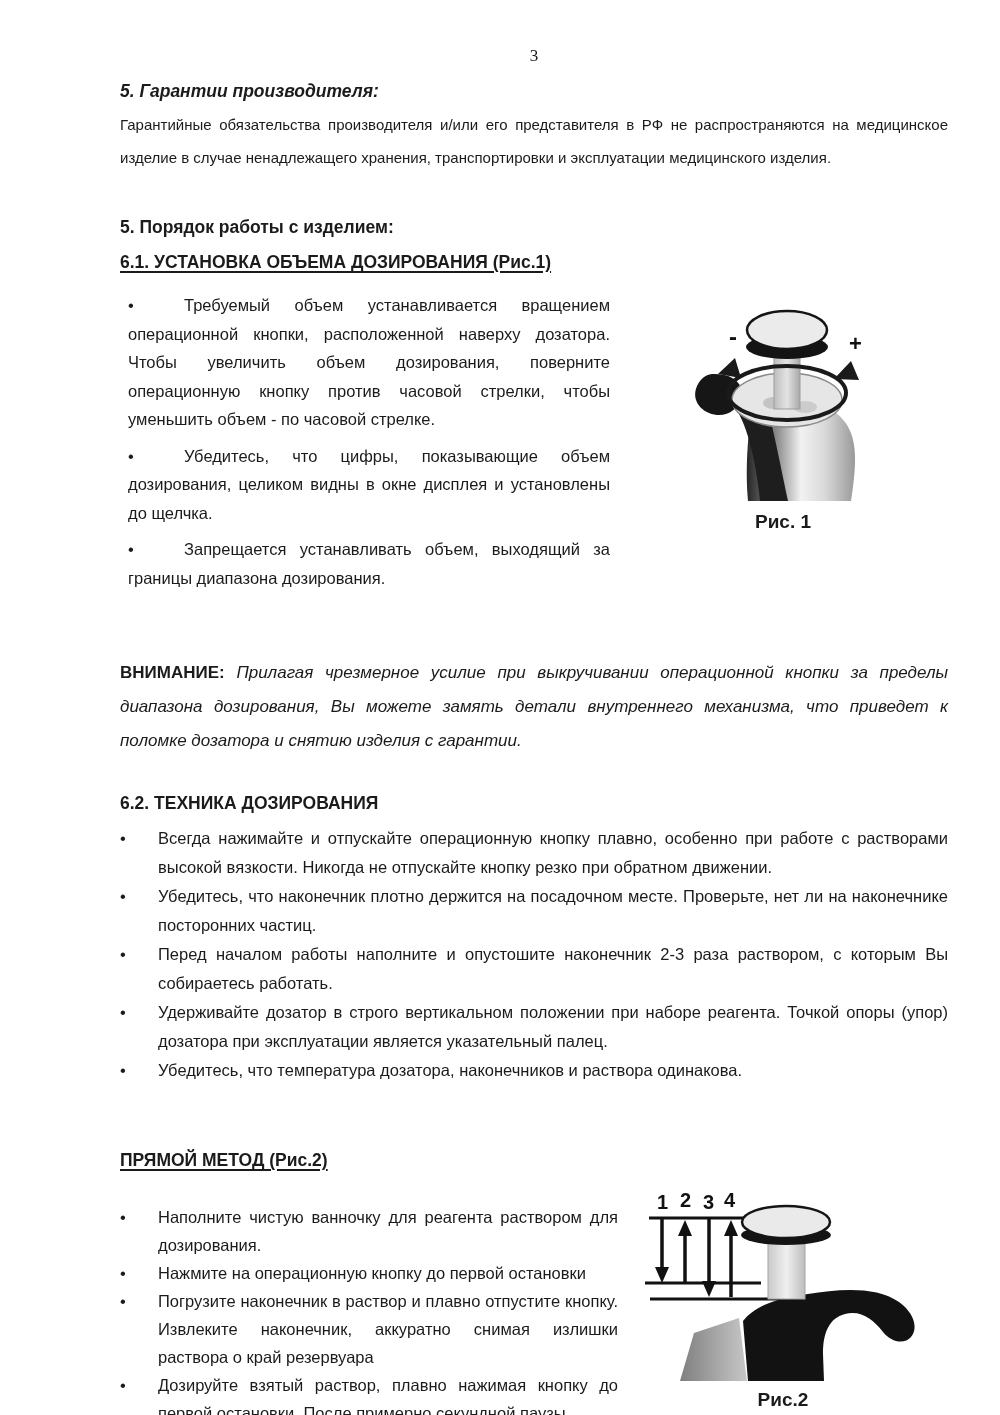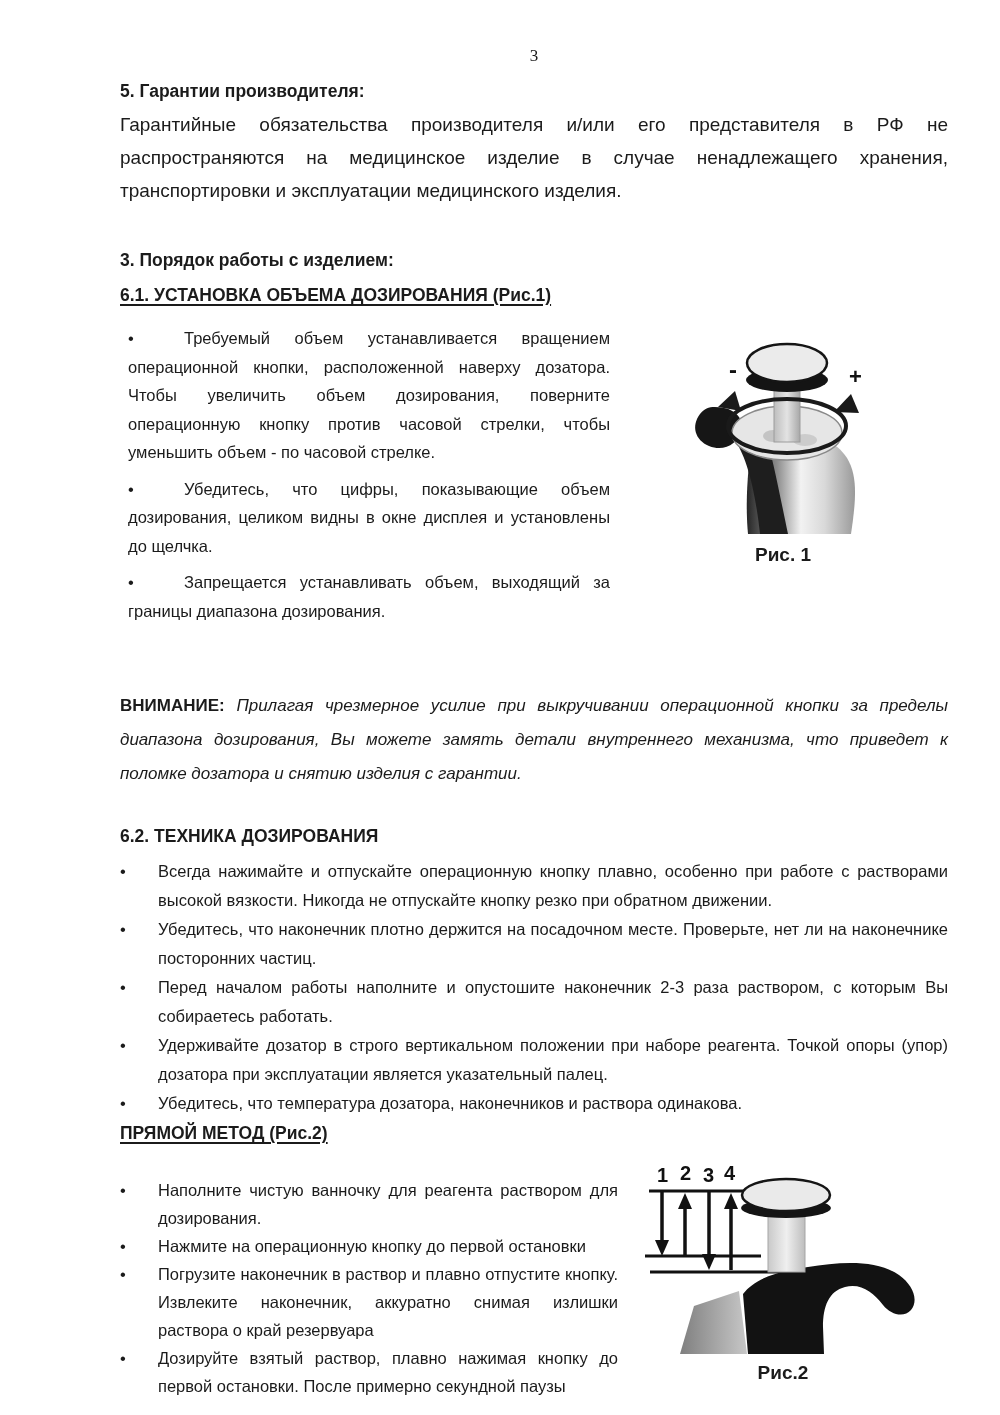--- a/index.html
+++ b/index.html
@@ -20,26 +20,26 @@
     margin:0 0 10px 0;
   }
   .h-bold{
     font-size:17.5px;
     font-weight:bold;
     margin:0;
     line-height:30px;
   }
   .h-underline{text-decoration:underline;text-decoration-thickness:2px;text-underline-offset:3px;}
   .para{
-    font-size:19px;
+    font-size:15px;
     line-height:33px;
     text-align:justify;
     margin:2px 0 0 0;
   }
-  .sec5{margin-top:0;}
+  .sec5{margin-top:0;font-style:italic;}
   .sec6-h{margin-top:38px;}
   .sec61-h{margin-top:5px;}
   .row61{display:flex;margin-top:6px;}
   .col-text{width:498px;flex:none;}
   .col-fig{flex:1;display:flex;flex-direction:column;align-items:center;}
   .col-fig.fig1{padding-top:20px;}
   .b61{
     font-size:16.5px;
     line-height:28.5px;
     text-align:justify;
@@ -57,21 +57,21 @@
     font-style:normal;
     font-weight:bold;
     text-decoration-thickness:2px;
     text-underline-offset:3px;
   }
   .sec62-h{margin-top:30px;}
   .hlist{margin-top:6px;}
   .hitem{display:flex;font-size:16.5px;line-height:29px;}
   .hitem .dot{flex:none;width:38px;}
   .hitem .txt{flex:1;text-align:justify;}
-  .direct-h{}
+  .direct-h{margin-top:60px;}
   .row-direct{display:flex;margin-top:16px;}
   .row-direct .hitem{line-height:28px;}
   .row-direct .col-text{padding-top:12px;}
   .fig-caption{
     font-weight:bold;
     font-size:19px;
     margin-top:8px;
     text-align:center;
   }
   .fig2-caption{margin-top:6px;}
@@ -80,21 +80,21 @@
 </head>
 <body>
 
 <div class="page">
 
   <div class="page-num">3</div>
 
   <div class="h-bold sec5">5. Гарантии производителя:</div>
   <p class="para">Гарантийные обязательства производителя и/или его представителя в РФ не распространяются на медицинское изделие в случае ненадлежащего хранения, транспортировки и эксплуатации медицинского изделия.</p>
 
-  <div class="h-bold sec6-h">3. Порядок работы с изделием:</div>
+  <div class="h-bold sec6-h">5. Порядок работы с изделием:</div>
   <div class="h-bold h-underline sec61-h">6.1. УСТАНОВКА ОБЪЕМА ДОЗИРОВАНИЯ (Рис.1)</div>
 
   <div class="row61">
     <div class="col-text">
       <p class="b61"><span class="tab-dot">•</span><span>Требуемый объем устанавливается вращением операционной кнопки, расположенной наверху дозатора. Чтобы увеличить объем дозирования, поверните операционную кнопку против часовой стрелки, чтобы уменьшить объем - по часовой стрелке.</span></p>
       <p class="b61"><span class="tab-dot">•</span><span>Убедитесь, что цифры, показывающие объем дозирования, целиком видны в окне дисплея и установлены до щелчка.</span></p>
       <p class="b61"><span class="tab-dot">•</span><span>Запрещается устанавливать объем, выходящий за границы диапазона дозирования.</span></p>
     </div>
     <div class="col-fig fig1">
       <svg width="188" height="200" viewBox="0 0 188 200">

